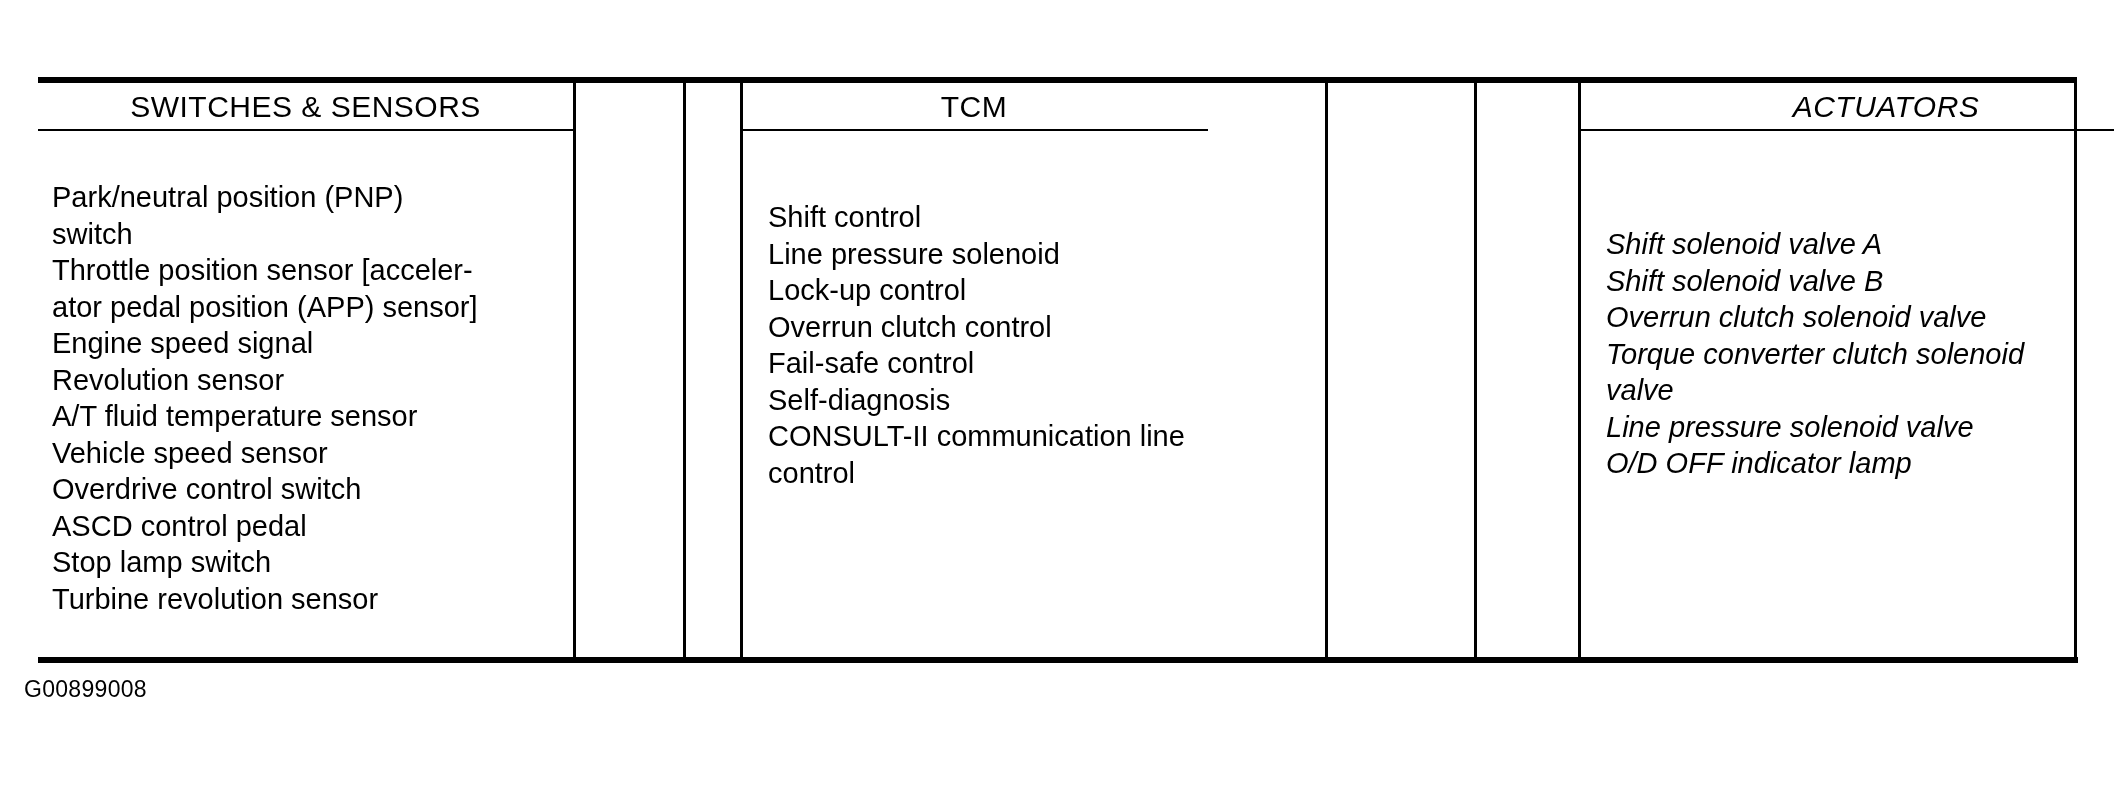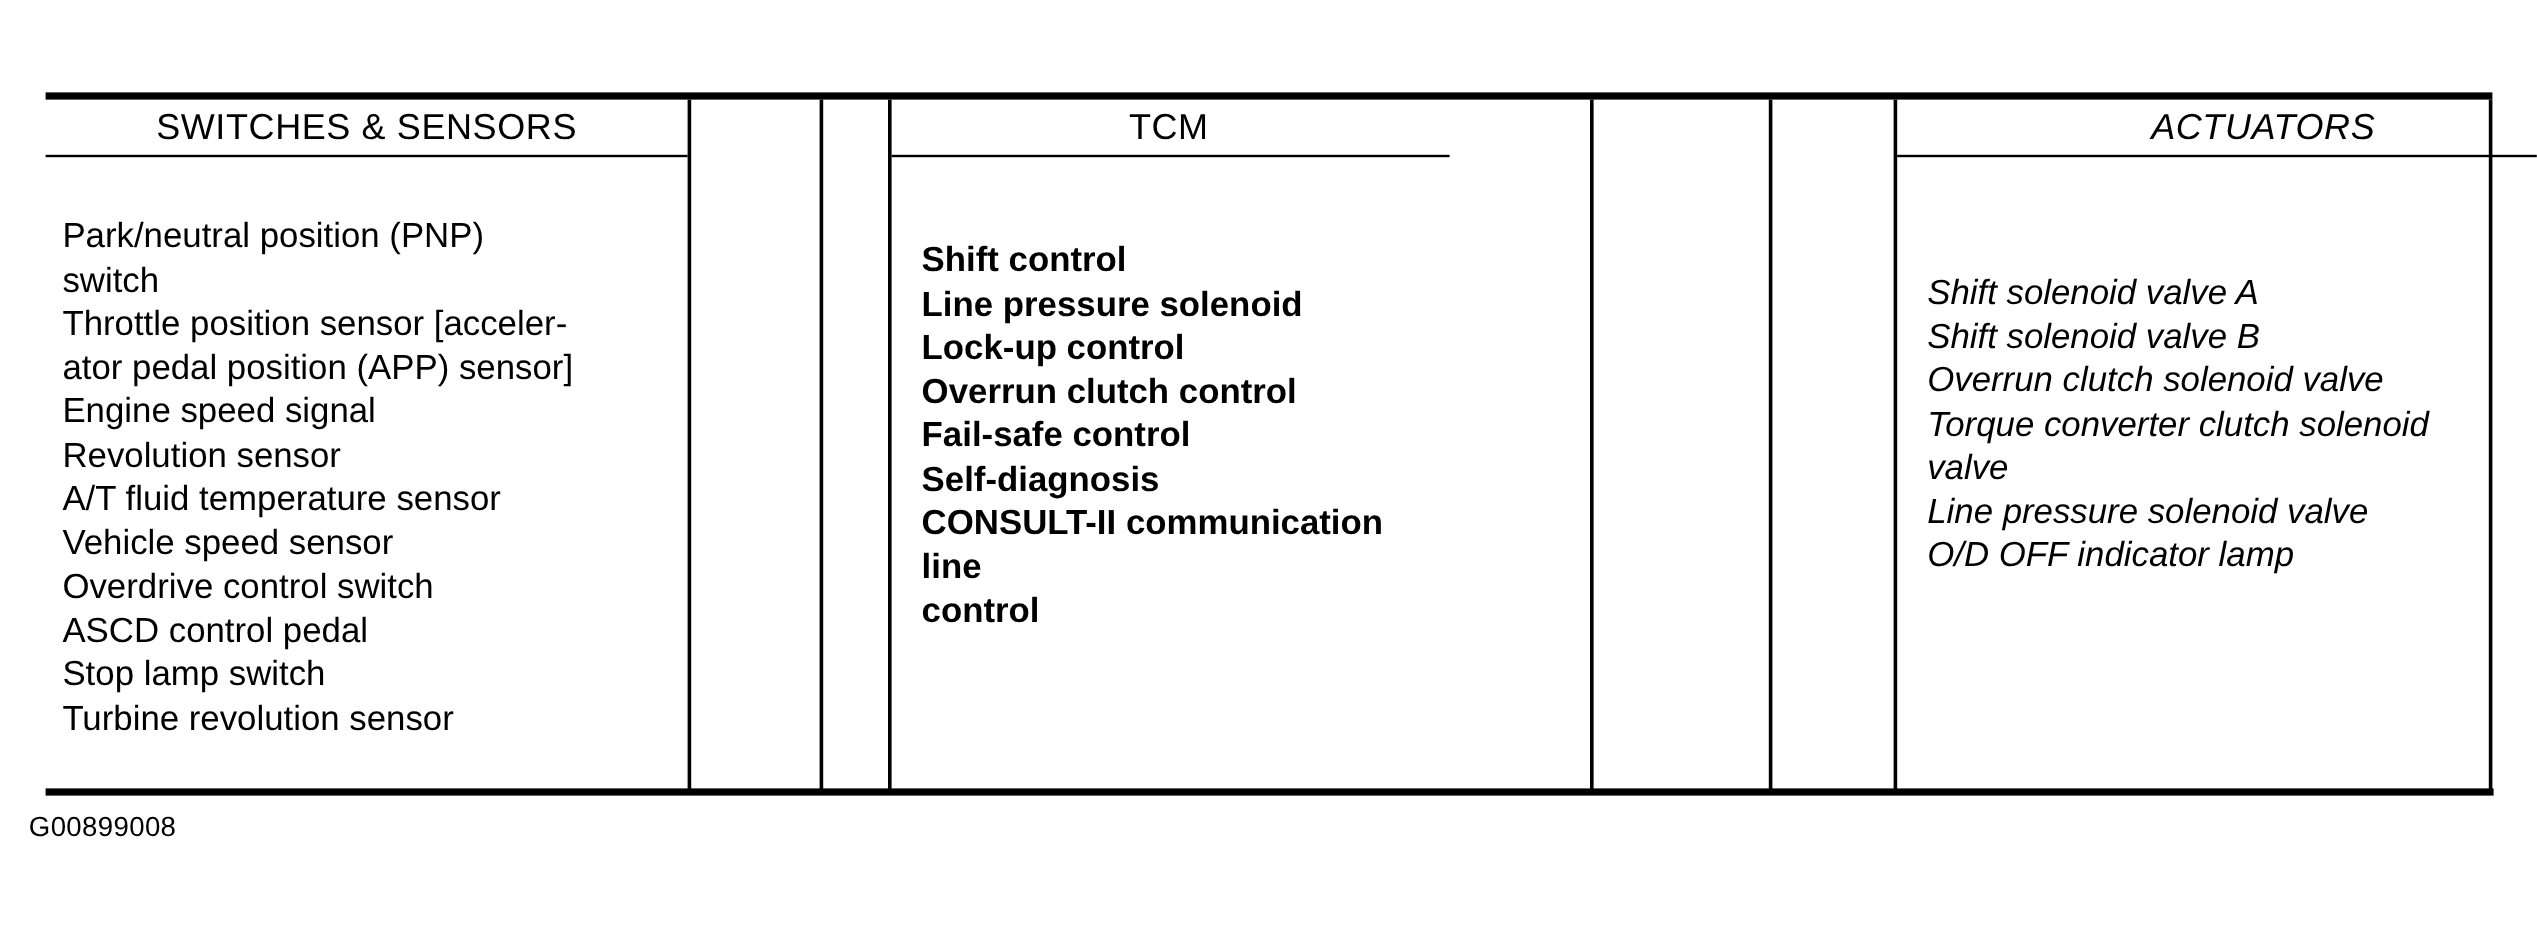--- a/index.html
+++ b/index.html
@@ -97,21 +97,21 @@
   }
   .col-tcm .col-head::after,
   .col-actuators .col-head::after { left: 3px; }
 
   .col-body {
     position: relative;
     font-size: 29px;
     line-height: 36.5px;
   }
   .col-switches .col-body  { padding: 22px 6px 0 14px; margin-top: 26px; }
-  .col-tcm .col-body       { padding: 68px 6px 0 28px; font-weight: bold; }
+  .col-tcm .col-body       { padding: 68px 6px 0 28px; }
   .col-actuators .col-body { padding: 95px 24px 0 28px; }
 
   .entry {
     white-space: pre-line;
   }
 
   
   .caption {
     position: absolute;
     left: 24px;

